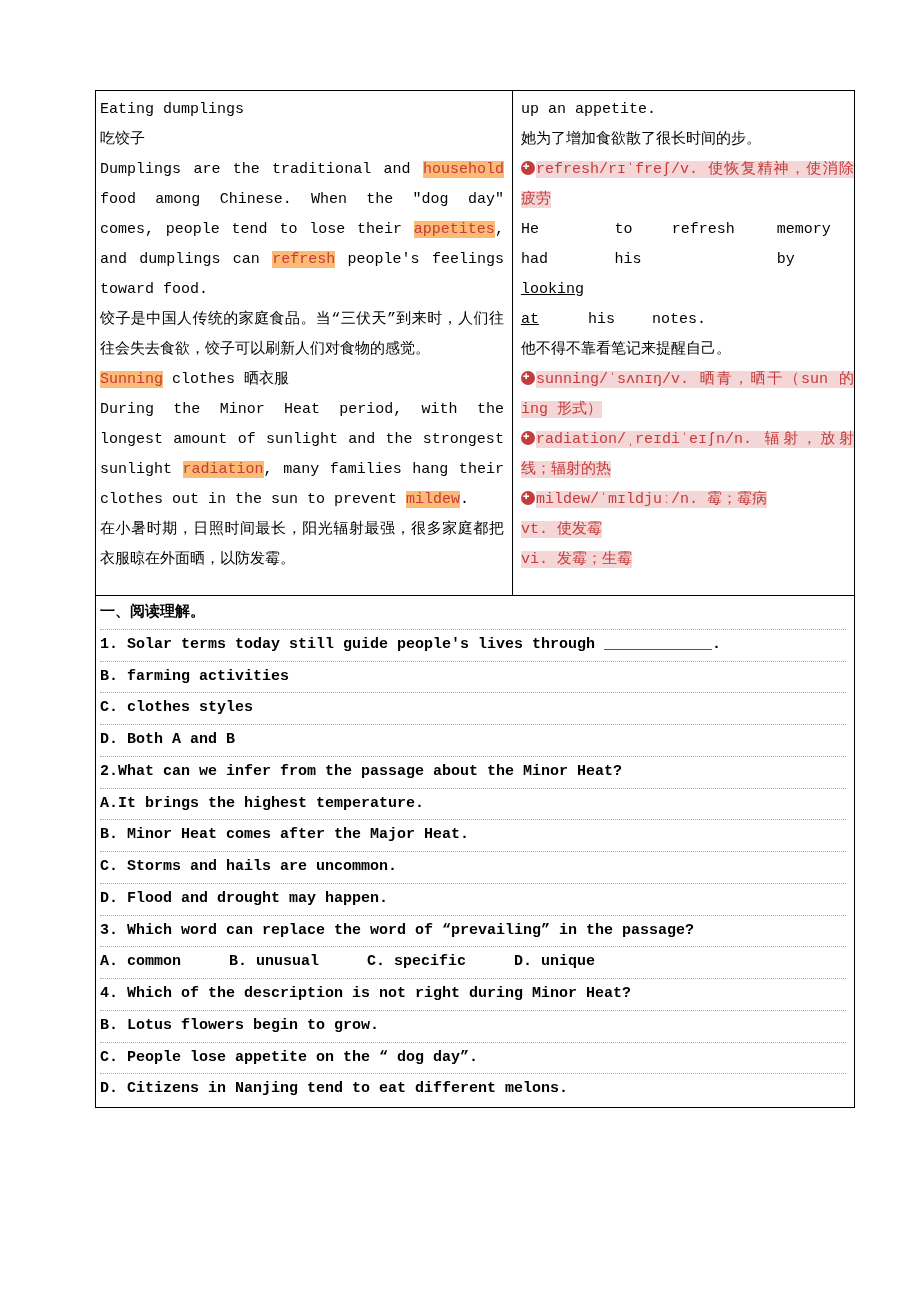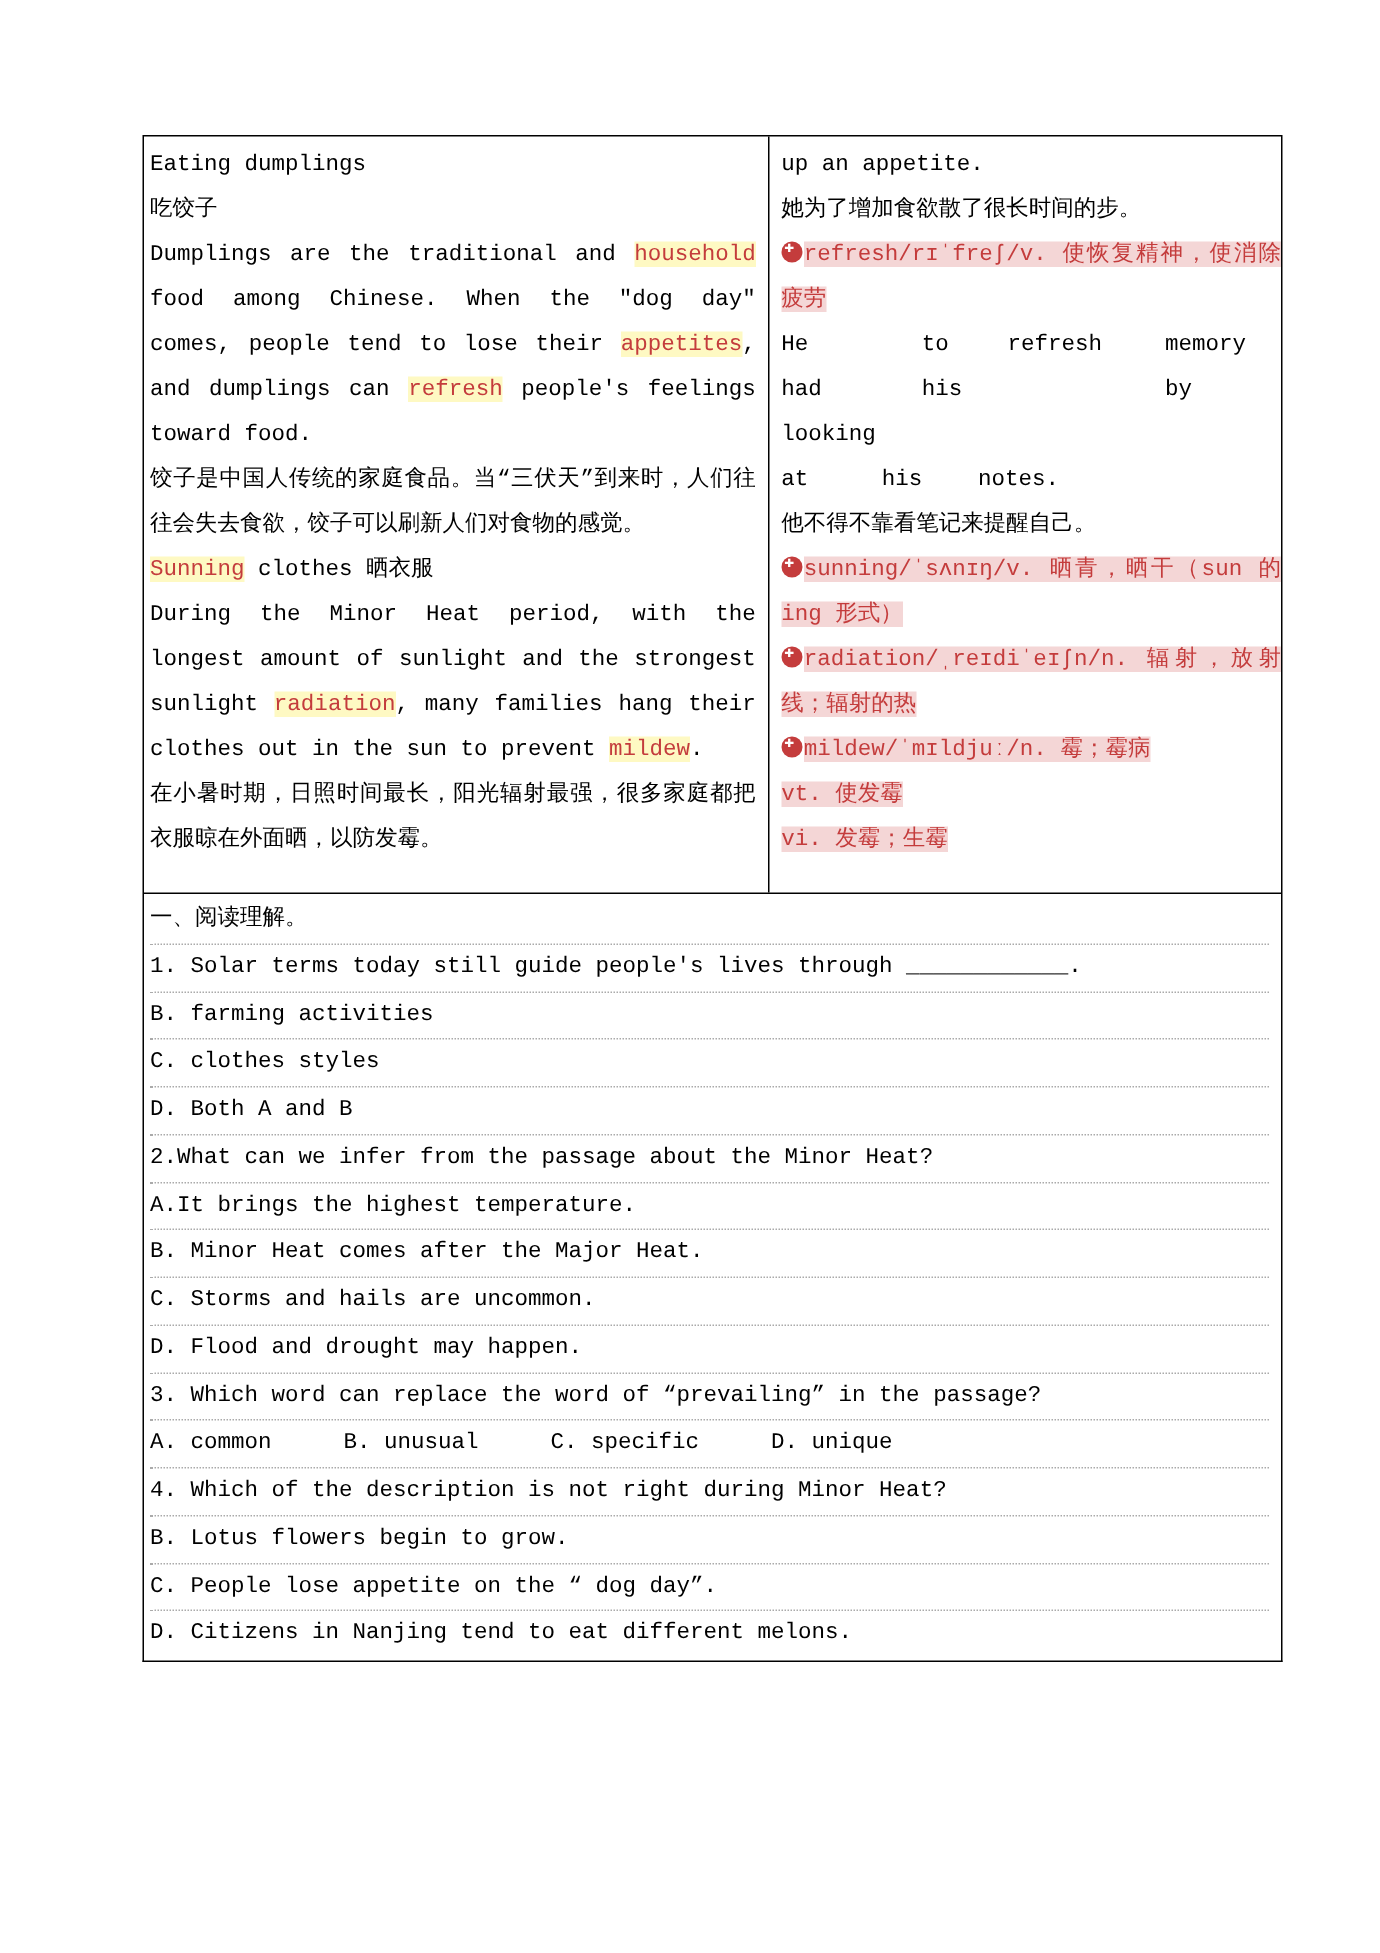--- a/index.html
+++ b/index.html
@@ -30,21 +30,21 @@
   .col-right {
     width: 45%;
     padding: 4px 0 4px 8px;
     box-sizing: border-box;
     text-align: justify;
   }
   .bold {
     font-weight: normal;
   }
   .hl-pink {
-    background: #fef9c3;
+    background: #fdba74;
     color: #c43c3c;
   }
   .hl-block {
     background: #f4d6d6;
     color: #c43c3c;
     display: inline;
   }
   .star-icon {
     display: inline-block;
     width: 14px;
@@ -66,20 +66,21 @@
   }
   .qa-box {
     border: 1px solid #000;
     border-top: none;
     padding: 2px 8px 2px 4px;
   }
   .qa-box p {
     margin: 0;
     border-bottom: 1px dotted #aaa;
     line-height: 2.05;
+    font-weight: bold;
   }
   .qa-box p:last-child {
     border-bottom: none;
   }
   .mono {
     font-family: "Courier New", "SimSun", monospace;
   }
   .inline-opts span {
     display: inline-block;
     margin-right: 48px;
@@ -115,21 +116,21 @@
 
       <div>
         <span class="star-icon"></span><span class="hl-block">refresh/rɪˈfreʃ/v. 使恢复精神，使消除疲劳</span>
       </div>
       <div style="display:flex;justify-content:space-between;gap:42px;">
         <span>He  had</span>
         <span>to refresh his</span>
         <span>memory by</span>
       </div>
       <div>
-        <span style="display:inline-block;width:38px;">looking at</span>
+        <span style="display:inline-block;width:38px;text-decoration:underline;">looking at</span>
         <span style="margin-left:20px;">his</span>
         <span style="margin-left:28px;">notes.</span>
       </div>
       <div>他不得不靠看笔记来提醒自己。</div>
 
       <div>
         <span class="star-icon"></span><span class="hl-block">sunning/ˈsʌnɪŋ/v. 晒青，晒干（sun 的 ing 形式）</span>
       </div>
 
       <div>

